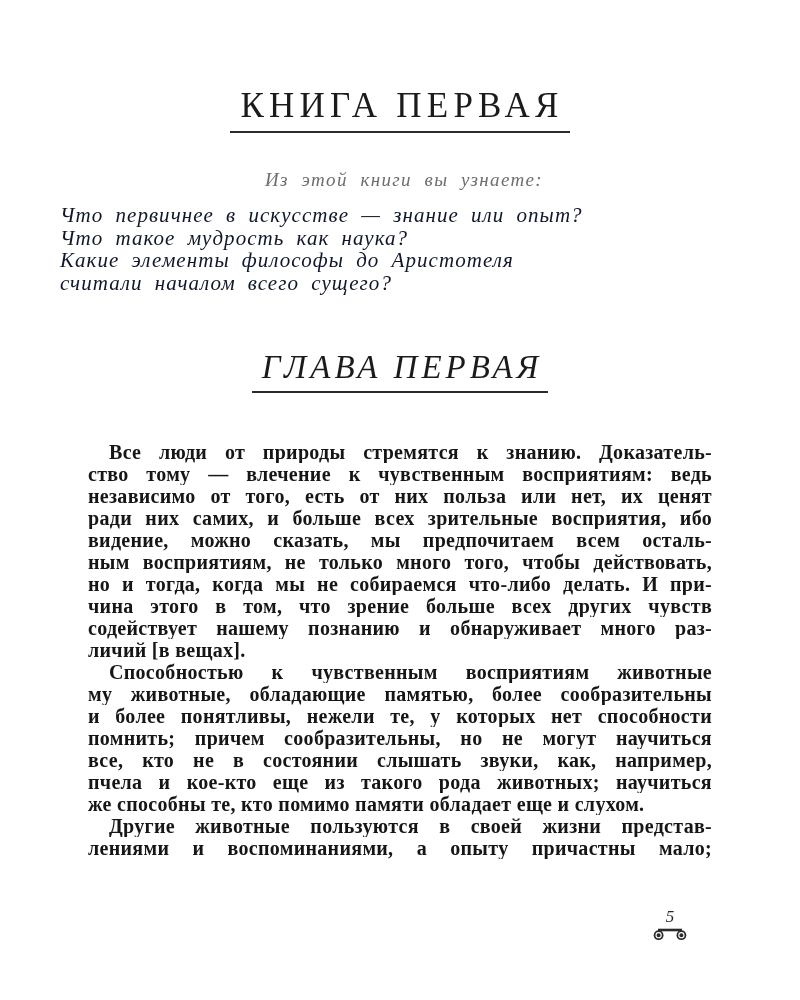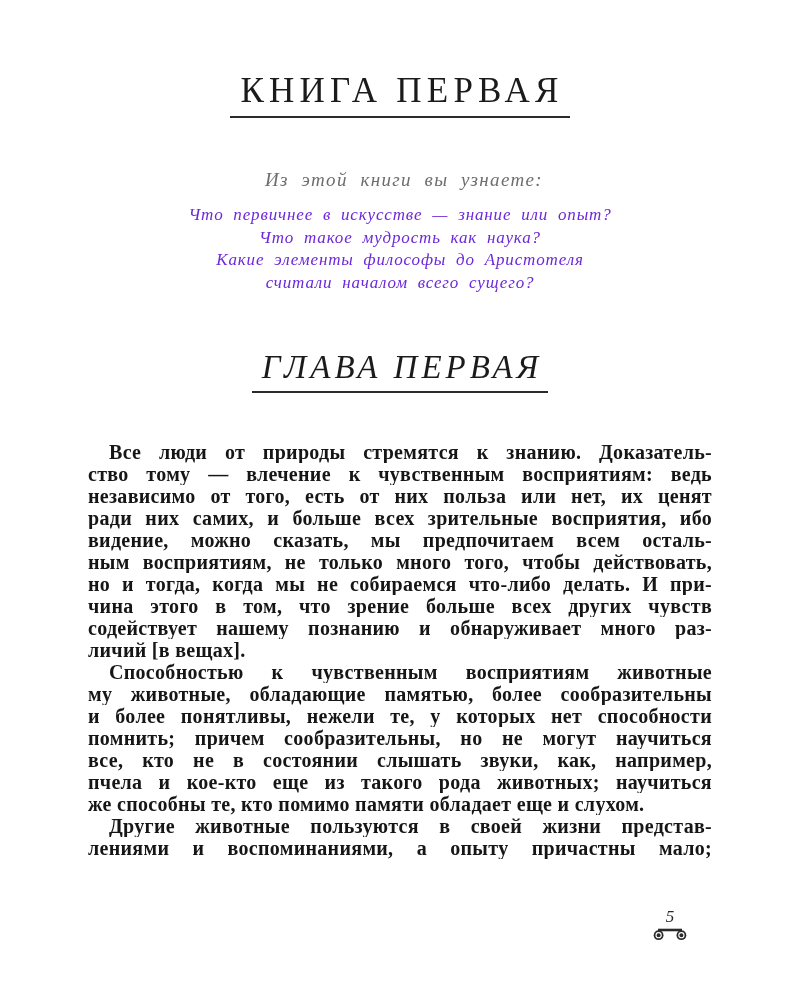--- a/index.html
+++ b/index.html
@@ -12,21 +12,21 @@
     background: #ffffff;
     overflow: hidden;
   }
 
   
   .heading-block {
     position: absolute;
     left: 0; right: 0;
     text-align: center;
   }
-  .heading-block.book { top: 73px; }
+  .heading-block.book { top: 88px; }
   .heading-block.chapter { top: 350px; }
   .heading-text {
     display: inline-block;
     font-weight: normal;
     color: #1b1b1b;
     border-bottom: 2px solid #2b2b2b;
     padding: 0 6px 7px 10px;
   }
   .book .heading-text {
     font-size: 35px;
@@ -49,25 +49,24 @@
     font-size: 19px;
     line-height: 24px;
     color: #6e6e6e;
     letter-spacing: 0.07em;
     word-spacing: 0.35em;
     padding-left: 8px;
   }
   .intro-questions {
     position: absolute;
     top: 204px; left: 60px; right: 60px;
-    text-align: center;
     font-style: italic;
-    font-size: 17px;
+    font-size: 21px;
     line-height: 22.5px;
-    color: #6d28d9;
+    color: #0f172a;
     letter-spacing: 0.05em;
     word-spacing: 0.28em;
   }
 
   
   .body-text {
     position: absolute;
     top: 441px;
     left: 88px;
     width: 624px;

